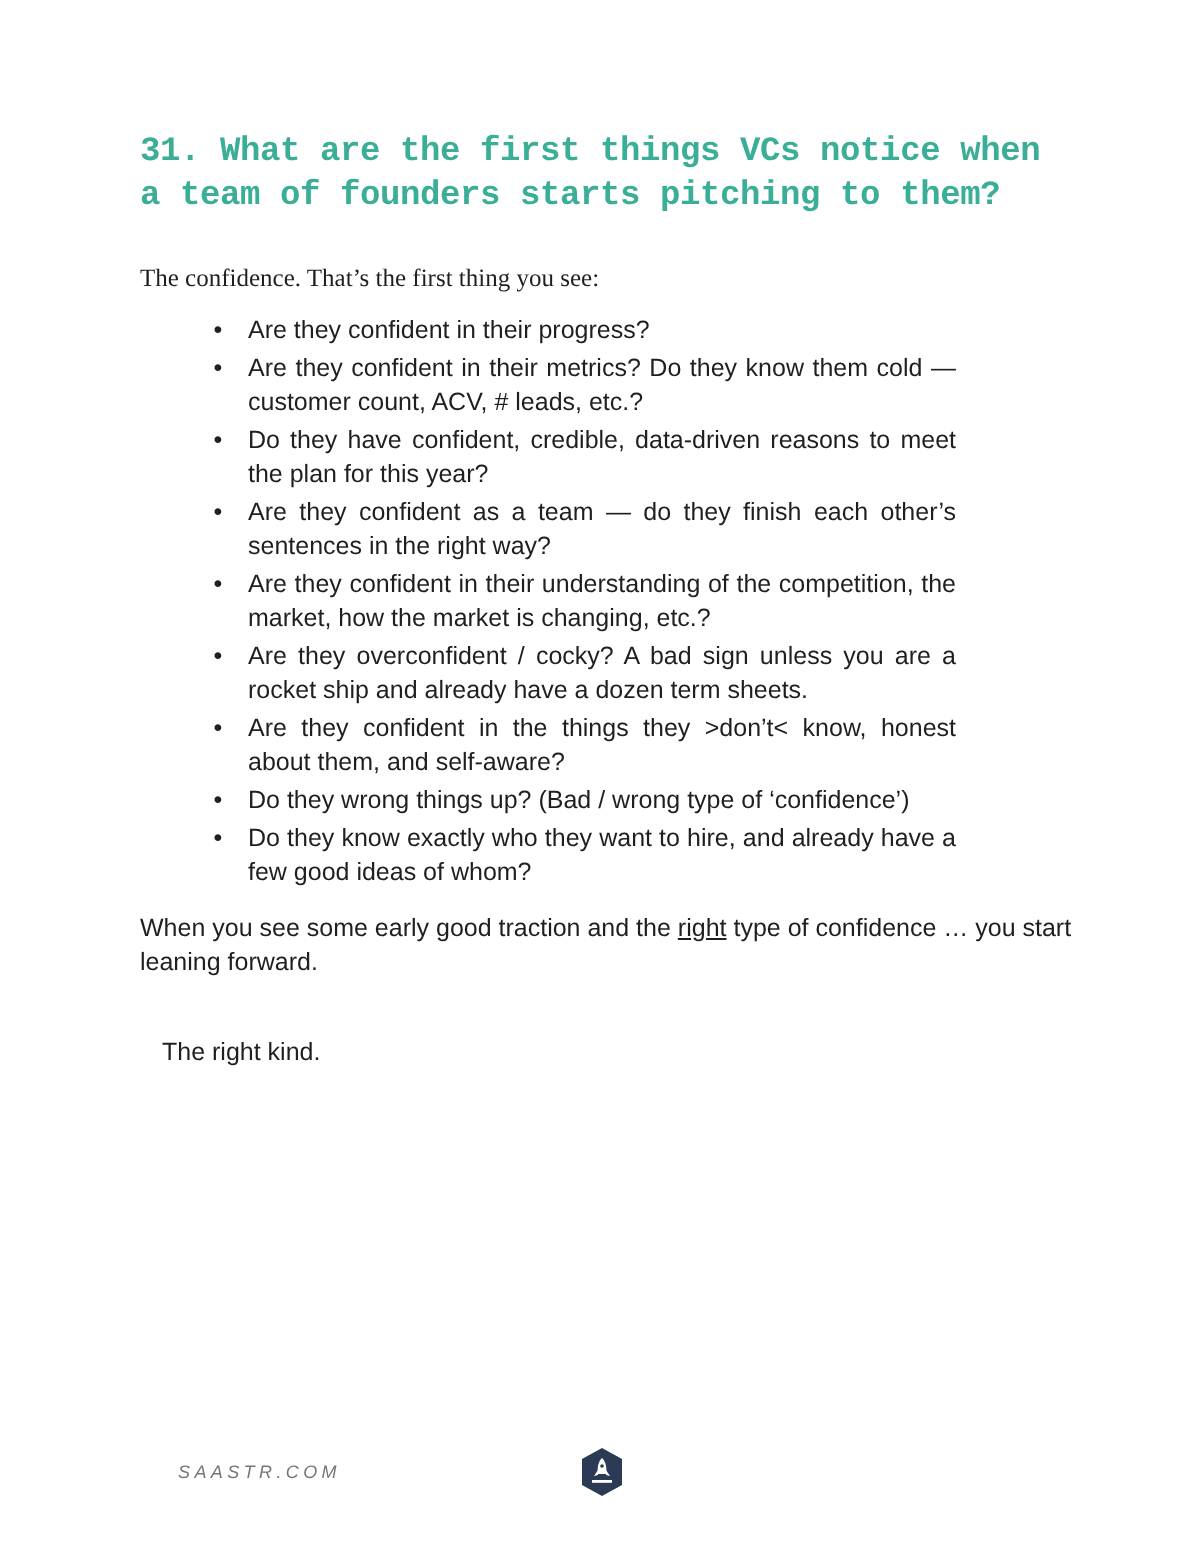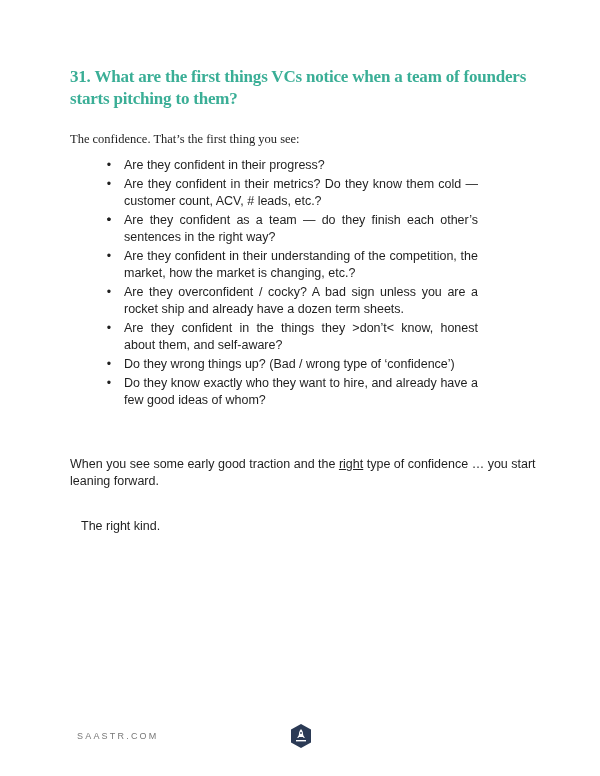--- a/index.html
+++ b/index.html
@@ -1,43 +1,43 @@
 <!DOCTYPE html>
 <html><head>
   <meta charset="utf-8">
   <style>
     html, body { margin: 0; padding: 0; background: #ffffff; }
     body { width: 600px; height: 776px; position: relative; overflow: hidden;
            font-family: "Liberation Sans", "DejaVu Sans", sans-serif; color: #1f1f1f; }
     .heading { position: absolute; left: 70px; top: 66px; width: 470px;
-               font-family: Liberation Serif, serif; font-weight: bold;
+               font-family: Liberation Mono, monospace; font-weight: bold;
                font-size: 17px; line-height: 22px; color: #3aae96; letter-spacing: -0.2px; margin: 0; }
     .intro { position: absolute; left: 70px; top: 131px; font-size: 12.5px; line-height: 17px; margin: 0; font-family: Liberation Serif, serif; }
     .bullets { position: absolute; left: 104px; top: 157px; width: 374px; margin: 0; padding: 0; list-style: none; }
     .bullets li { position: relative; padding-left: 20px; font-size: 12.5px; line-height: 17px;
                   margin-bottom: 2px; text-align: justify; }
     .bullets li .dot { position: absolute; left: 0; top: 0; width: 10px; text-align: center; }
     .para1 { position: absolute; left: 70px; top: 456px; width: 470px; font-size: 12.5px; line-height: 17px; margin: 0; }
     .para2 { position: absolute; left: 70px; top: 507px; font-size: 12.5px; line-height: 17px; margin: 11px; }
     .u { text-decoration: underline; }
-    .footer-left { position: absolute; left: 77px; top: 731px; font-size: 9px; letter-spacing: 2.2px; color: #777; }
+    .footer-left { position: absolute; left: 89px; top: 731px; font-size: 9px; letter-spacing: 2.2px; color: #777; font-style: italic; }
     .footer-right { position: absolute; right: 69px; top: 775px; font-size: 9px; letter-spacing: 2px; color: #777; }
     .logo { position: absolute; left: 290px; top: 724px; width: 22px; height: 24px; }
   </style>
 </head>
 <body>
 
 <h1 class="heading">31. What are the first things VCs notice when a team of founders starts pitching to them?</h1>
 
 <p class="intro">The confidence. That’s the first thing you see:</p>
 
 <ul class="bullets">
   <li><span class="dot">•</span><span>Are they confident in their progress?</span></li>
   <li><span class="dot">•</span><span>Are they confident in their metrics? Do they know them cold — customer count, ACV, # leads, etc.?</span></li>
-  <li><span class="dot">•</span></li>
+  <li><span class="dot">•</span><span>Do they have confident, credible, data-driven reasons to meet the plan for this year?</span></li>
   <li><span class="dot">•</span><span>Are they confident as a team — do they finish each other’s sentences in the right way?</span></li>
   <li><span class="dot">•</span><span>Are they confident in their understanding of the competition, the market, how the market is changing, etc.?</span></li>
   <li><span class="dot">•</span><span>Are they overconfident / cocky? A bad sign unless you are a rocket ship and already have a dozen term sheets.</span></li>
   <li><span class="dot">•</span><span>Are they confident in the things they &gt;don’t&lt; know, honest about them, and self-aware?</span></li>
   <li><span class="dot">•</span><span>Do they wrong things up? (Bad / wrong type of ‘confidence’)</span></li>
   <li><span class="dot">•</span><span>Do they know exactly who they want to hire, and already have a few good ideas of whom?</span></li>
 </ul>
 
 <p class="para1"><span>When you see some early good traction and the </span><span class="u">right</span><span> type of confidence … you start leaning forward.</span></p>
 

